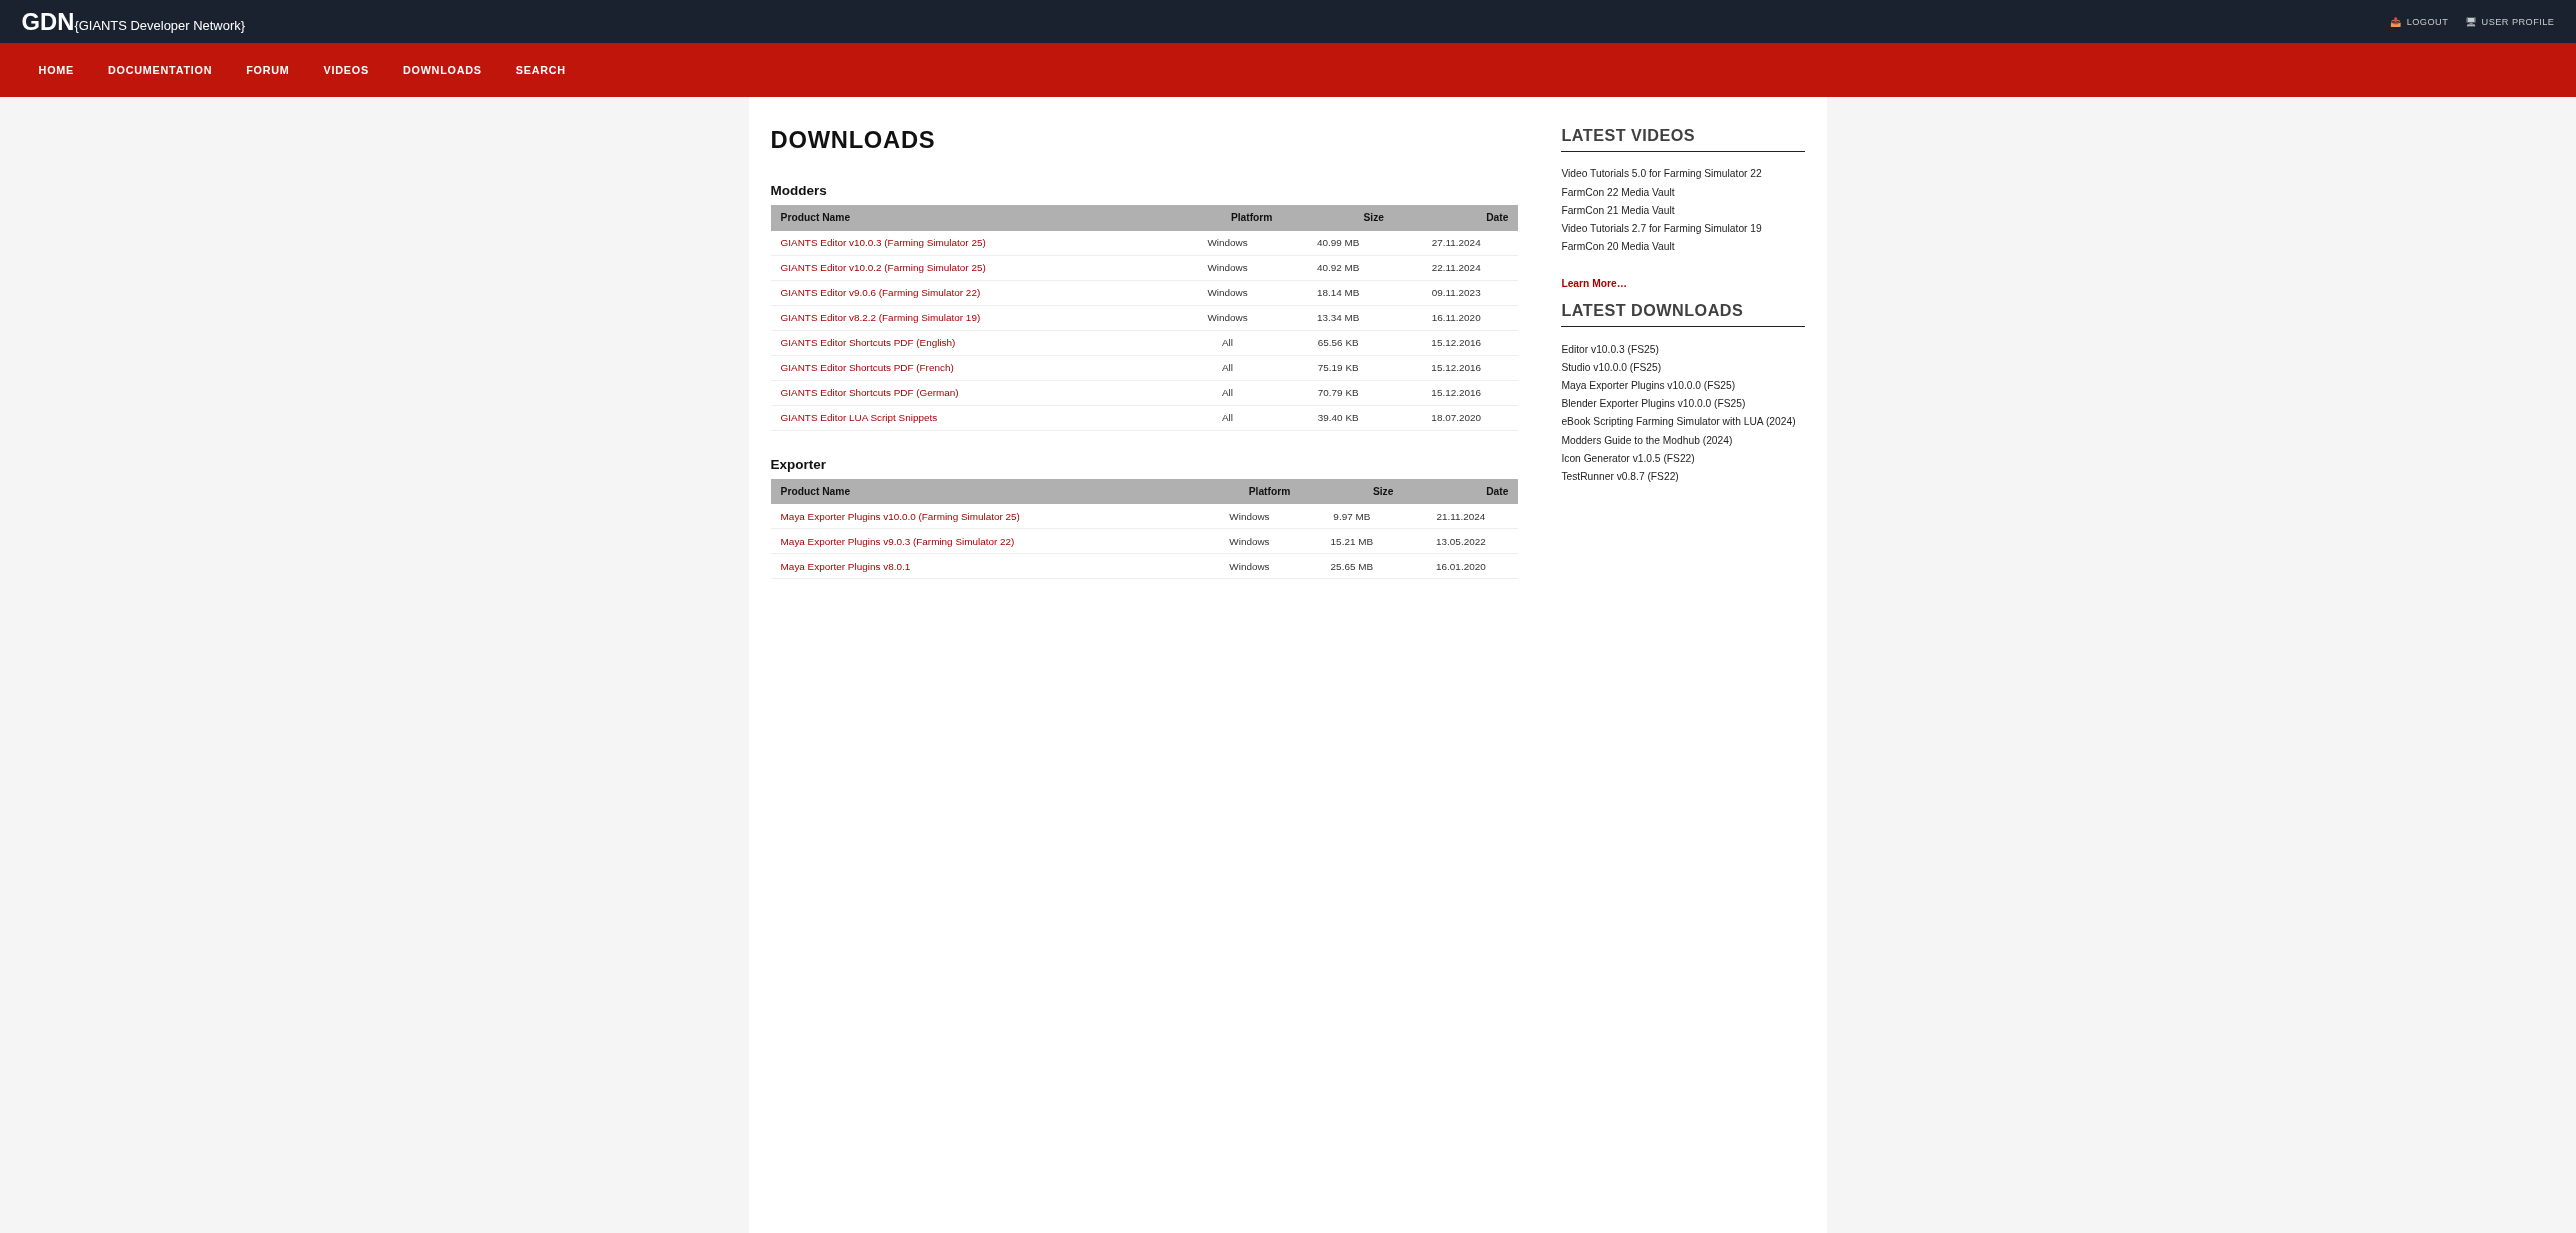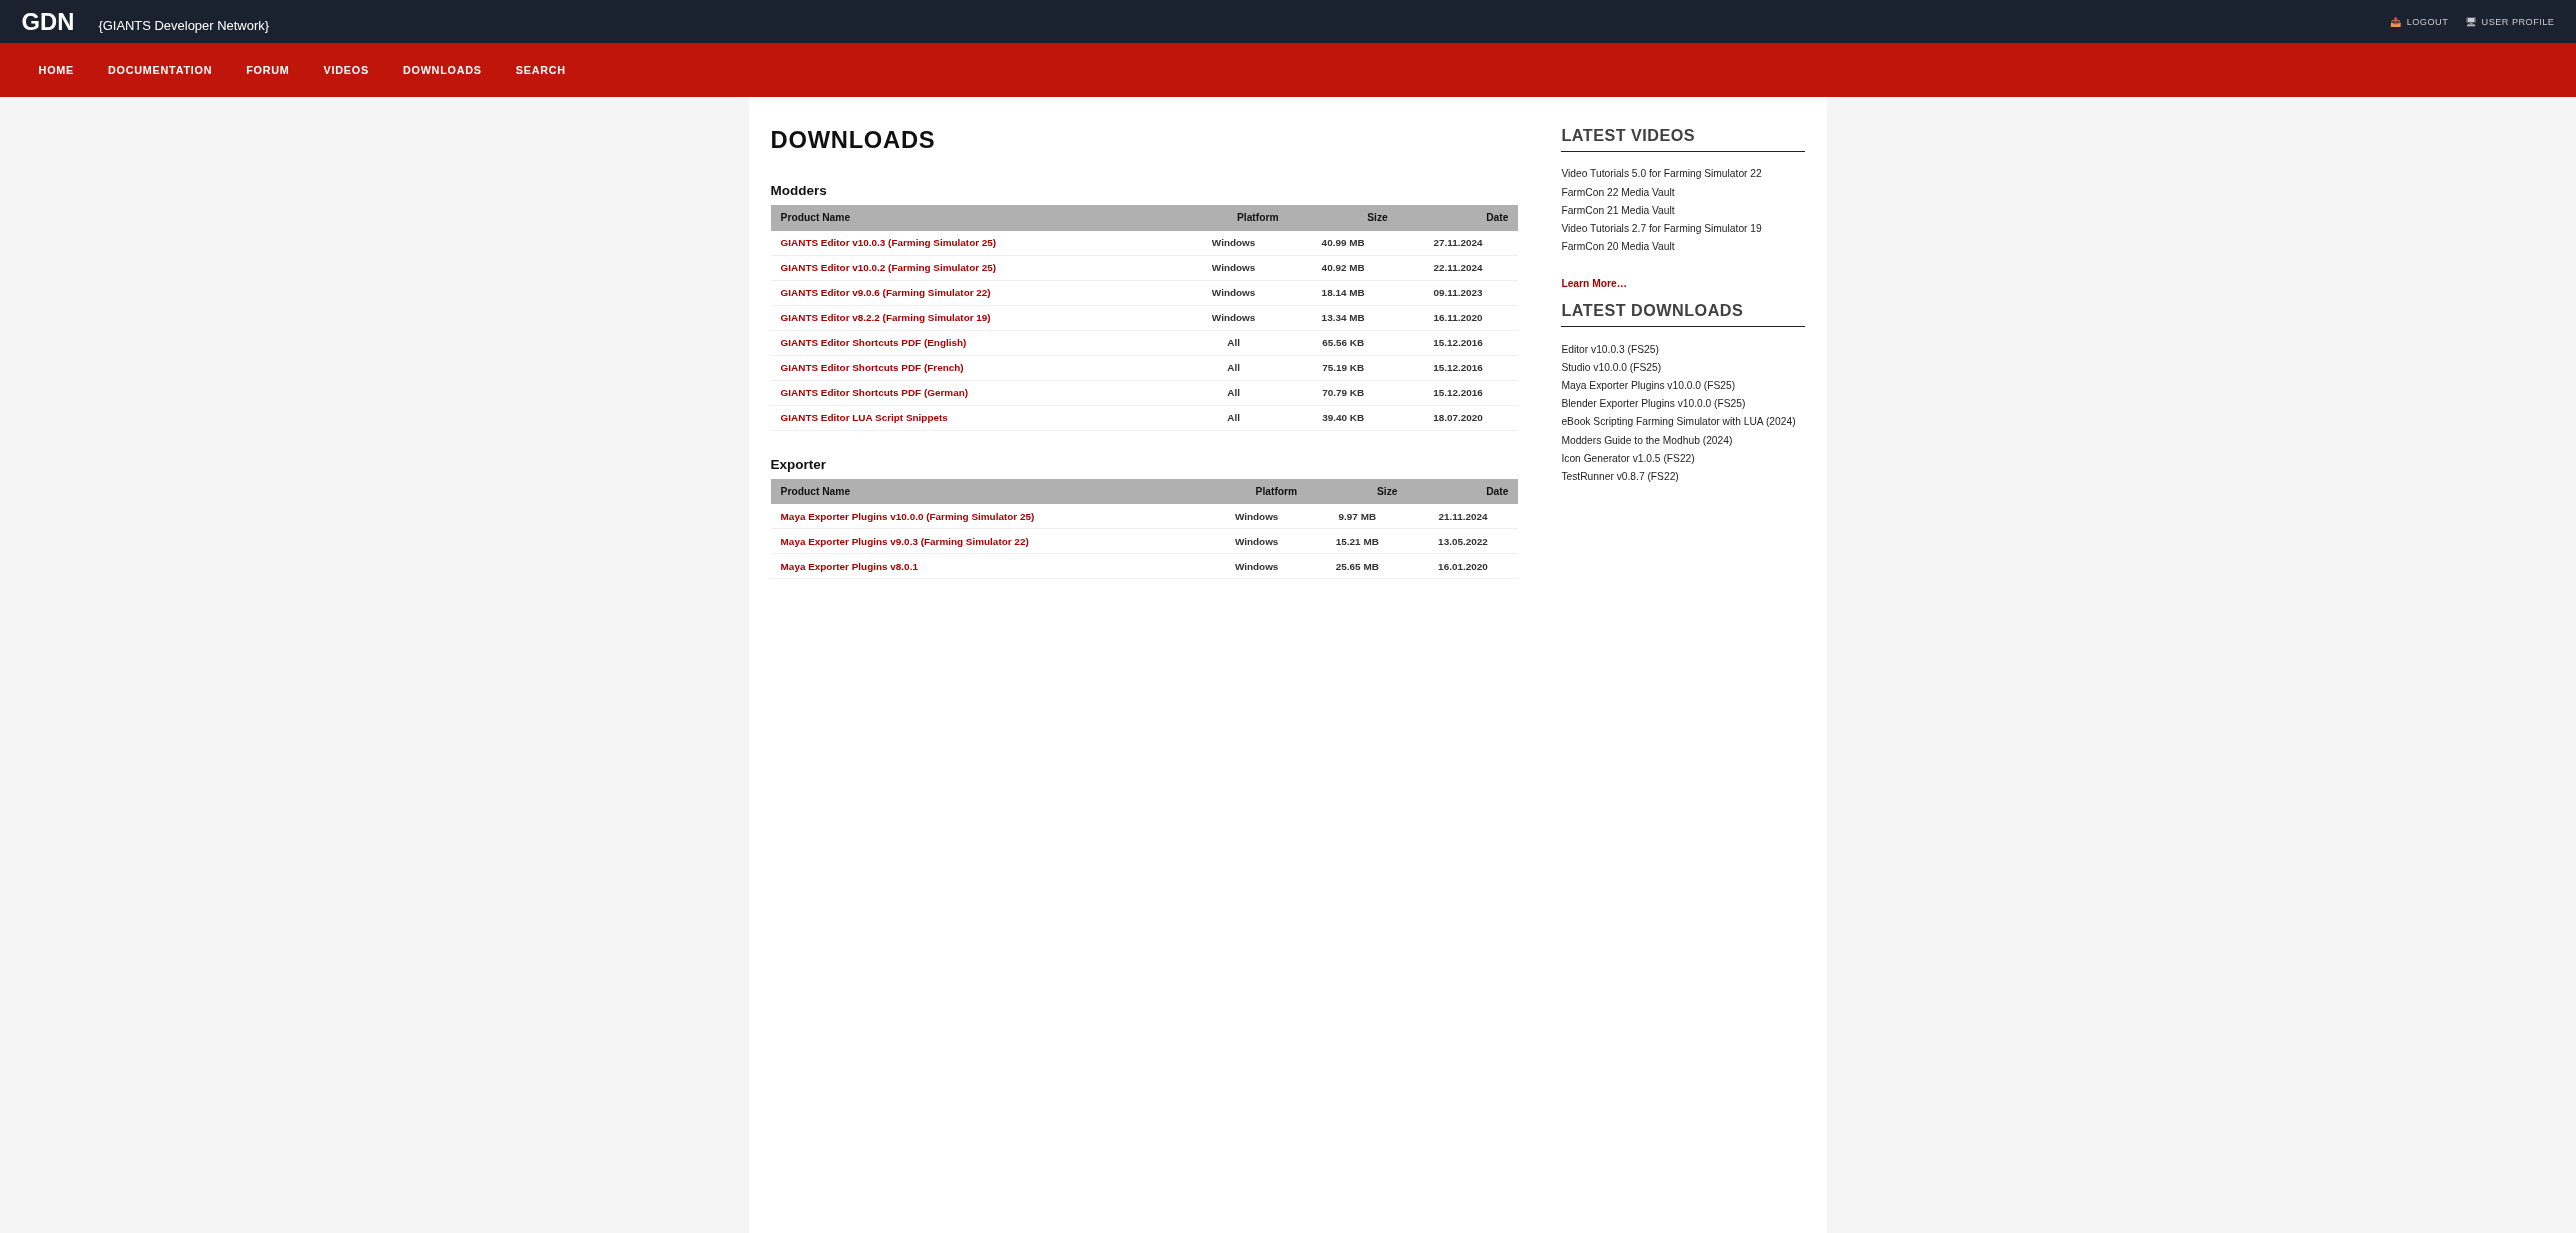--- a/index.html
+++ b/index.html
@@ -10,21 +10,21 @@
       background: #1a2230;
       display: flex;
       align-items: center;
       justify-content: space-between;
       padding: 7.2px 21.6px;
       height: 43px;
     }
     #logo {
       display: flex;
       align-items: baseline;
-      gap: 24px;
+      gap: 0;
     }
     #logo-gdn {
       font-size: 2.2em;
       font-weight: 900;
       color: #fff;
     }
     #logo-subtitle {
       font-size: 1.2em;
       color: #fff;
       font-weight: 400;
@@ -120,21 +120,20 @@
     .download-table thead th:not(:first-child) {
       text-align: right;
     }
     .download-table tbody tr {
       border-bottom: 0.7px solid #eee;
     }
     .download-table tbody td {
       padding: 6.5px 10px;
       font-size: 0.92em;
       color: #333;
-      font-weight: bold;
     }
     .download-table tbody td:not(:first-child) {
       text-align: center;
     }
     .download-table tbody td:first-child a,
     .download-link {
       color: #a00;
       text-decoration: none;
       cursor: pointer;
     }

